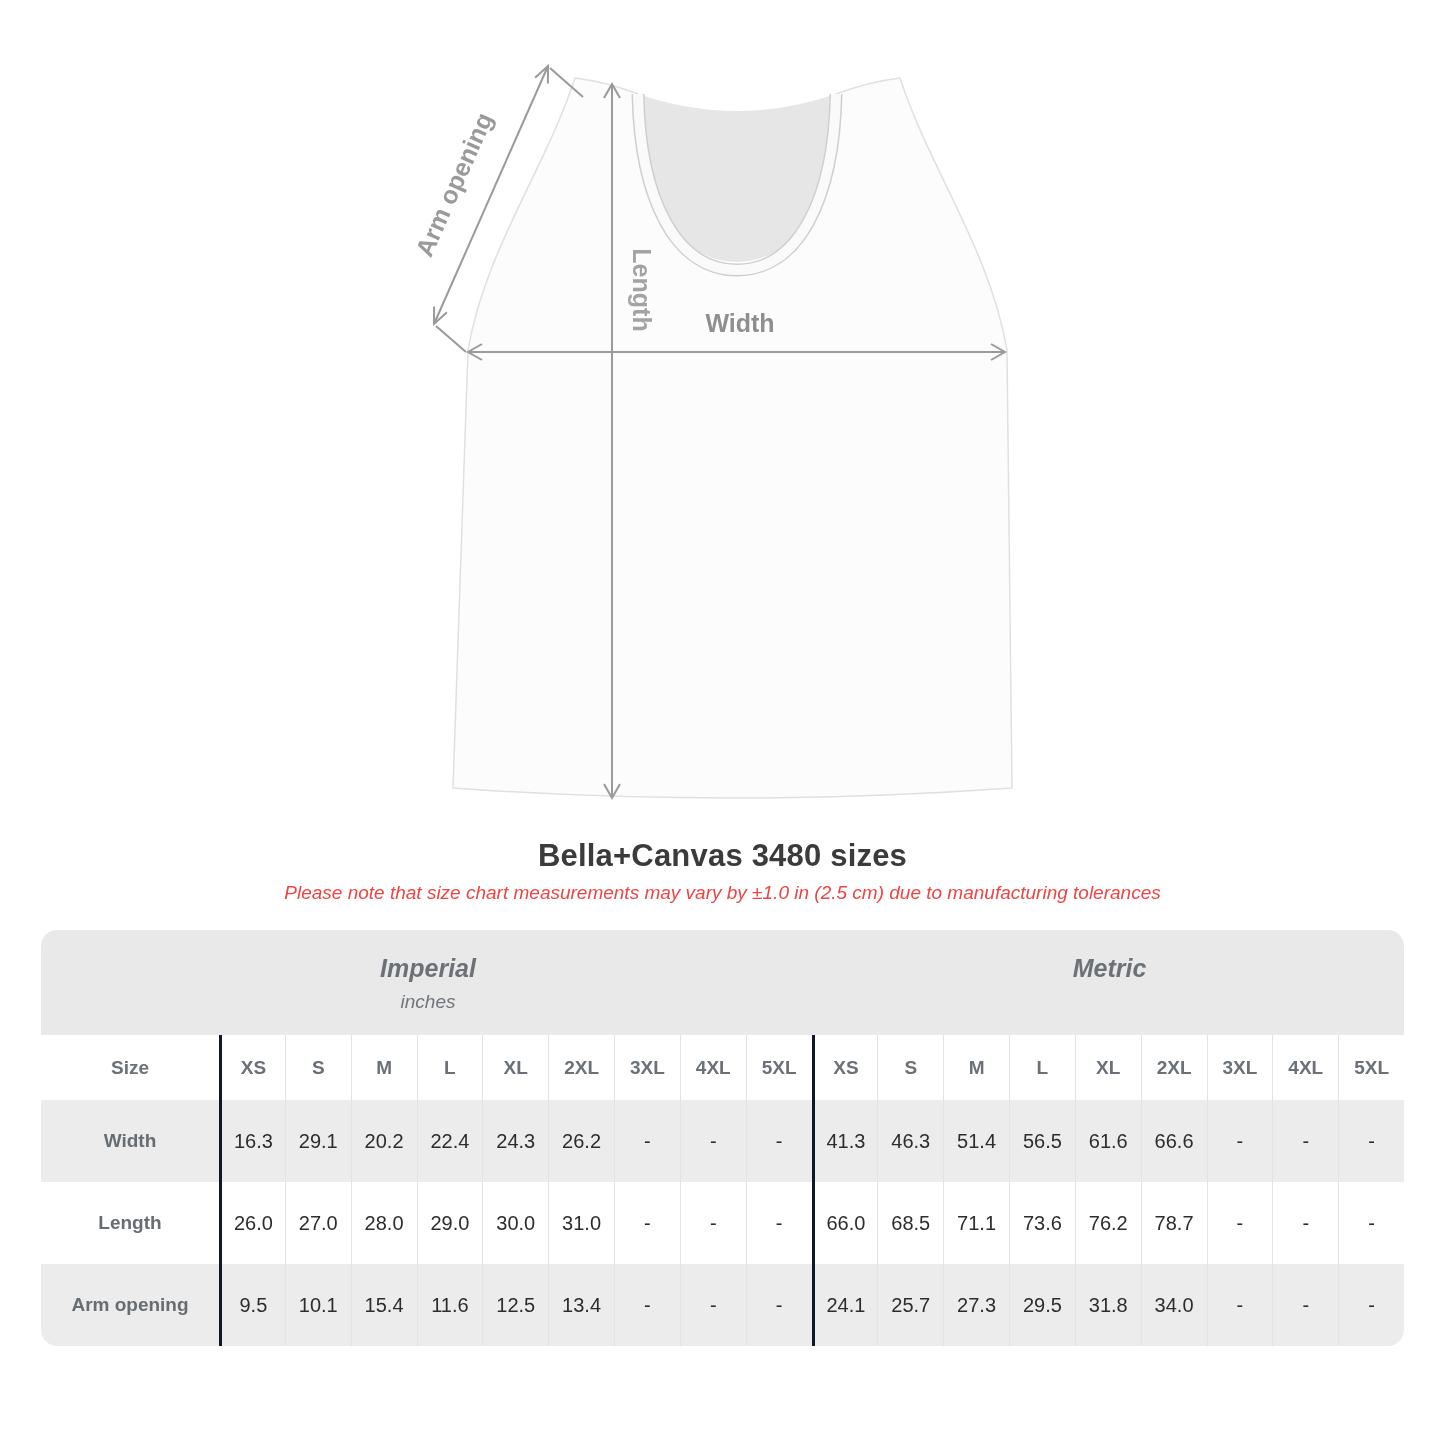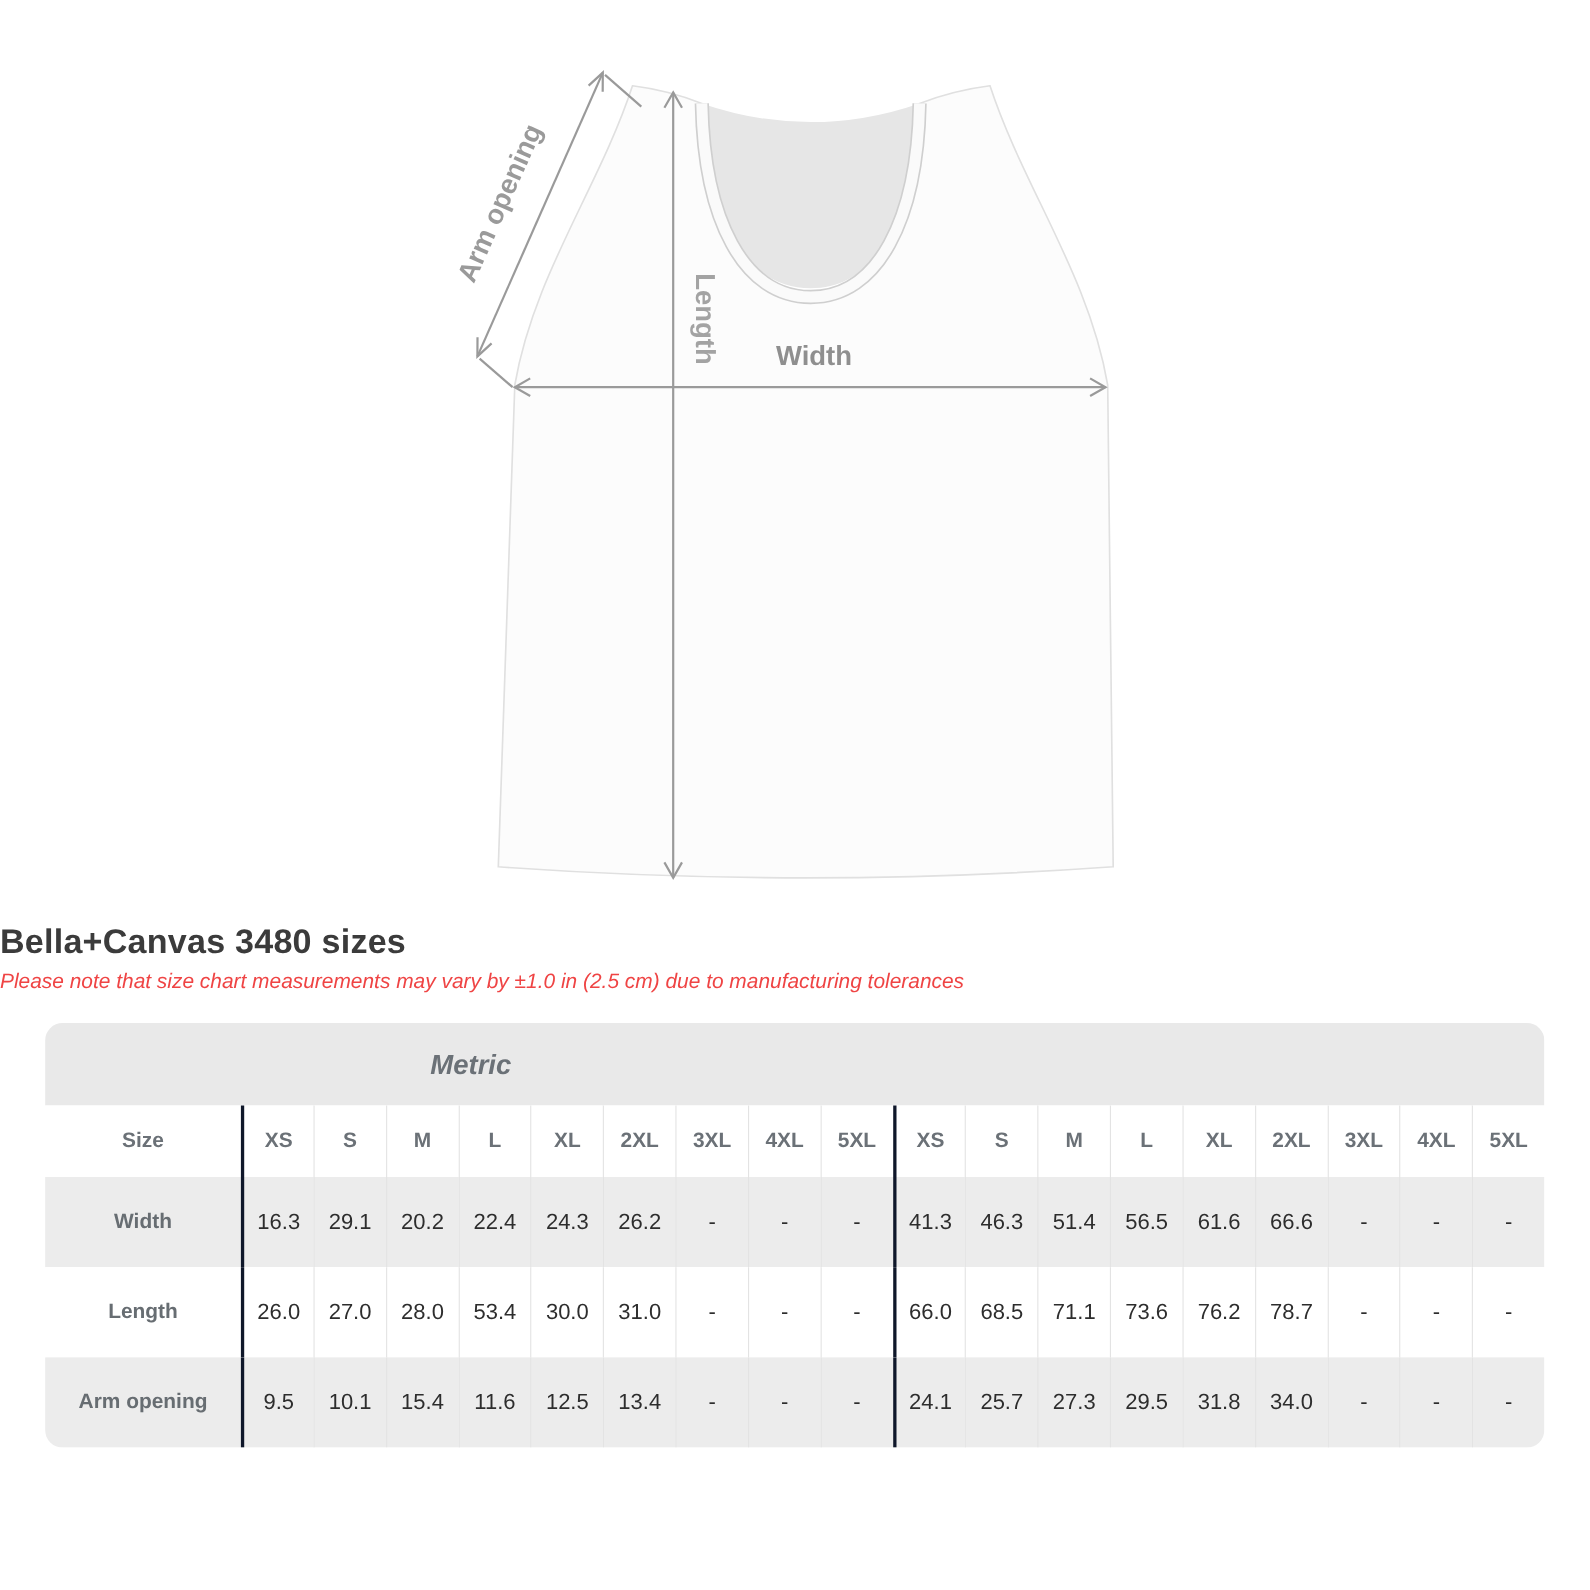--- a/index.html
+++ b/index.html
@@ -4,21 +4,21 @@
 <style>
   * { margin:0; padding:0; box-sizing:border-box; }
   html,body { background:#ffffff; width:1445px; font-family:"Liberation Sans", sans-serif; }
   .page { width:1445px; min-height:1445px; background:#fff; }
 
   
   .diagram { position:relative; width:1445px; height:830px; }
   .diagram svg { display:block; }
 
   
-  .title-block { text-align:left; margin-top:8px; }
+  .title-block { text-align:center; margin-top:8px; }
   .title-block h1 { font-size:31px; font-weight:bold; color:#3b3b3b; letter-spacing:0.2px; }
   .title-block p { margin-top:8px; font-size:19px; font-style:italic; color:#ef4444; }
 
   
   .size-table { width:1363px; margin:26px 0 0 41px; border-radius:16px; overflow:hidden; background:#ffffff; }
   .band { display:grid; grid-template-columns:774px 1fr; background:#e9e9e9; padding:24px 0 22px 0; }
   .band-group { text-align:center; color:#6b7177; }
   .band-group .bg-label { font-size:25px; font-weight:bold; font-style:italic; }
   .band-group .bg-sub { font-size:19px; font-style:italic; margin-top:8px; color:#6f757a; }
 
@@ -87,20 +87,24 @@
   </div>
 
   <div class="title-block">
     <h1>Bella+Canvas 3480 sizes</h1>
     <p>Please note that size chart measurements may vary by ±1.0 in (2.5 cm) due to manufacturing tolerances</p>
   </div>
 
   <div class="size-table">
 
     <div class="band">
+      <div class="band-group">
+        <div class="bg-label">Imperial</div>
+        <div class="bg-sub">inches</div>
+      </div>
       <div class="band-group">
         <div class="bg-label">Metric</div>
       </div>
     </div>
 
     <div class="tgrid">
 
       <div class="row row-white">
         <div class="cell hcell nol">Size</div>
         <div class="cell hcell major">XS</div>
@@ -143,21 +147,21 @@
         <div class="cell">-</div>
         <div class="cell">-</div>
         <div class="cell">-</div>
       </div>
 
       <div class="row row-white">
         <div class="cell rlabel nol">Length</div>
         <div class="cell major">26.0</div>
         <div class="cell">27.0</div>
         <div class="cell">28.0</div>
-        <div class="cell">53.4</div>
+        <div class="cell">29.0</div>
         <div class="cell">30.0</div>
         <div class="cell">31.0</div>
         <div class="cell">-</div>
         <div class="cell">-</div>
         <div class="cell">-</div>
         <div class="cell major">66.0</div>
         <div class="cell">68.5</div>
         <div class="cell">71.1</div>
         <div class="cell">73.6</div>
         <div class="cell">76.2</div>

